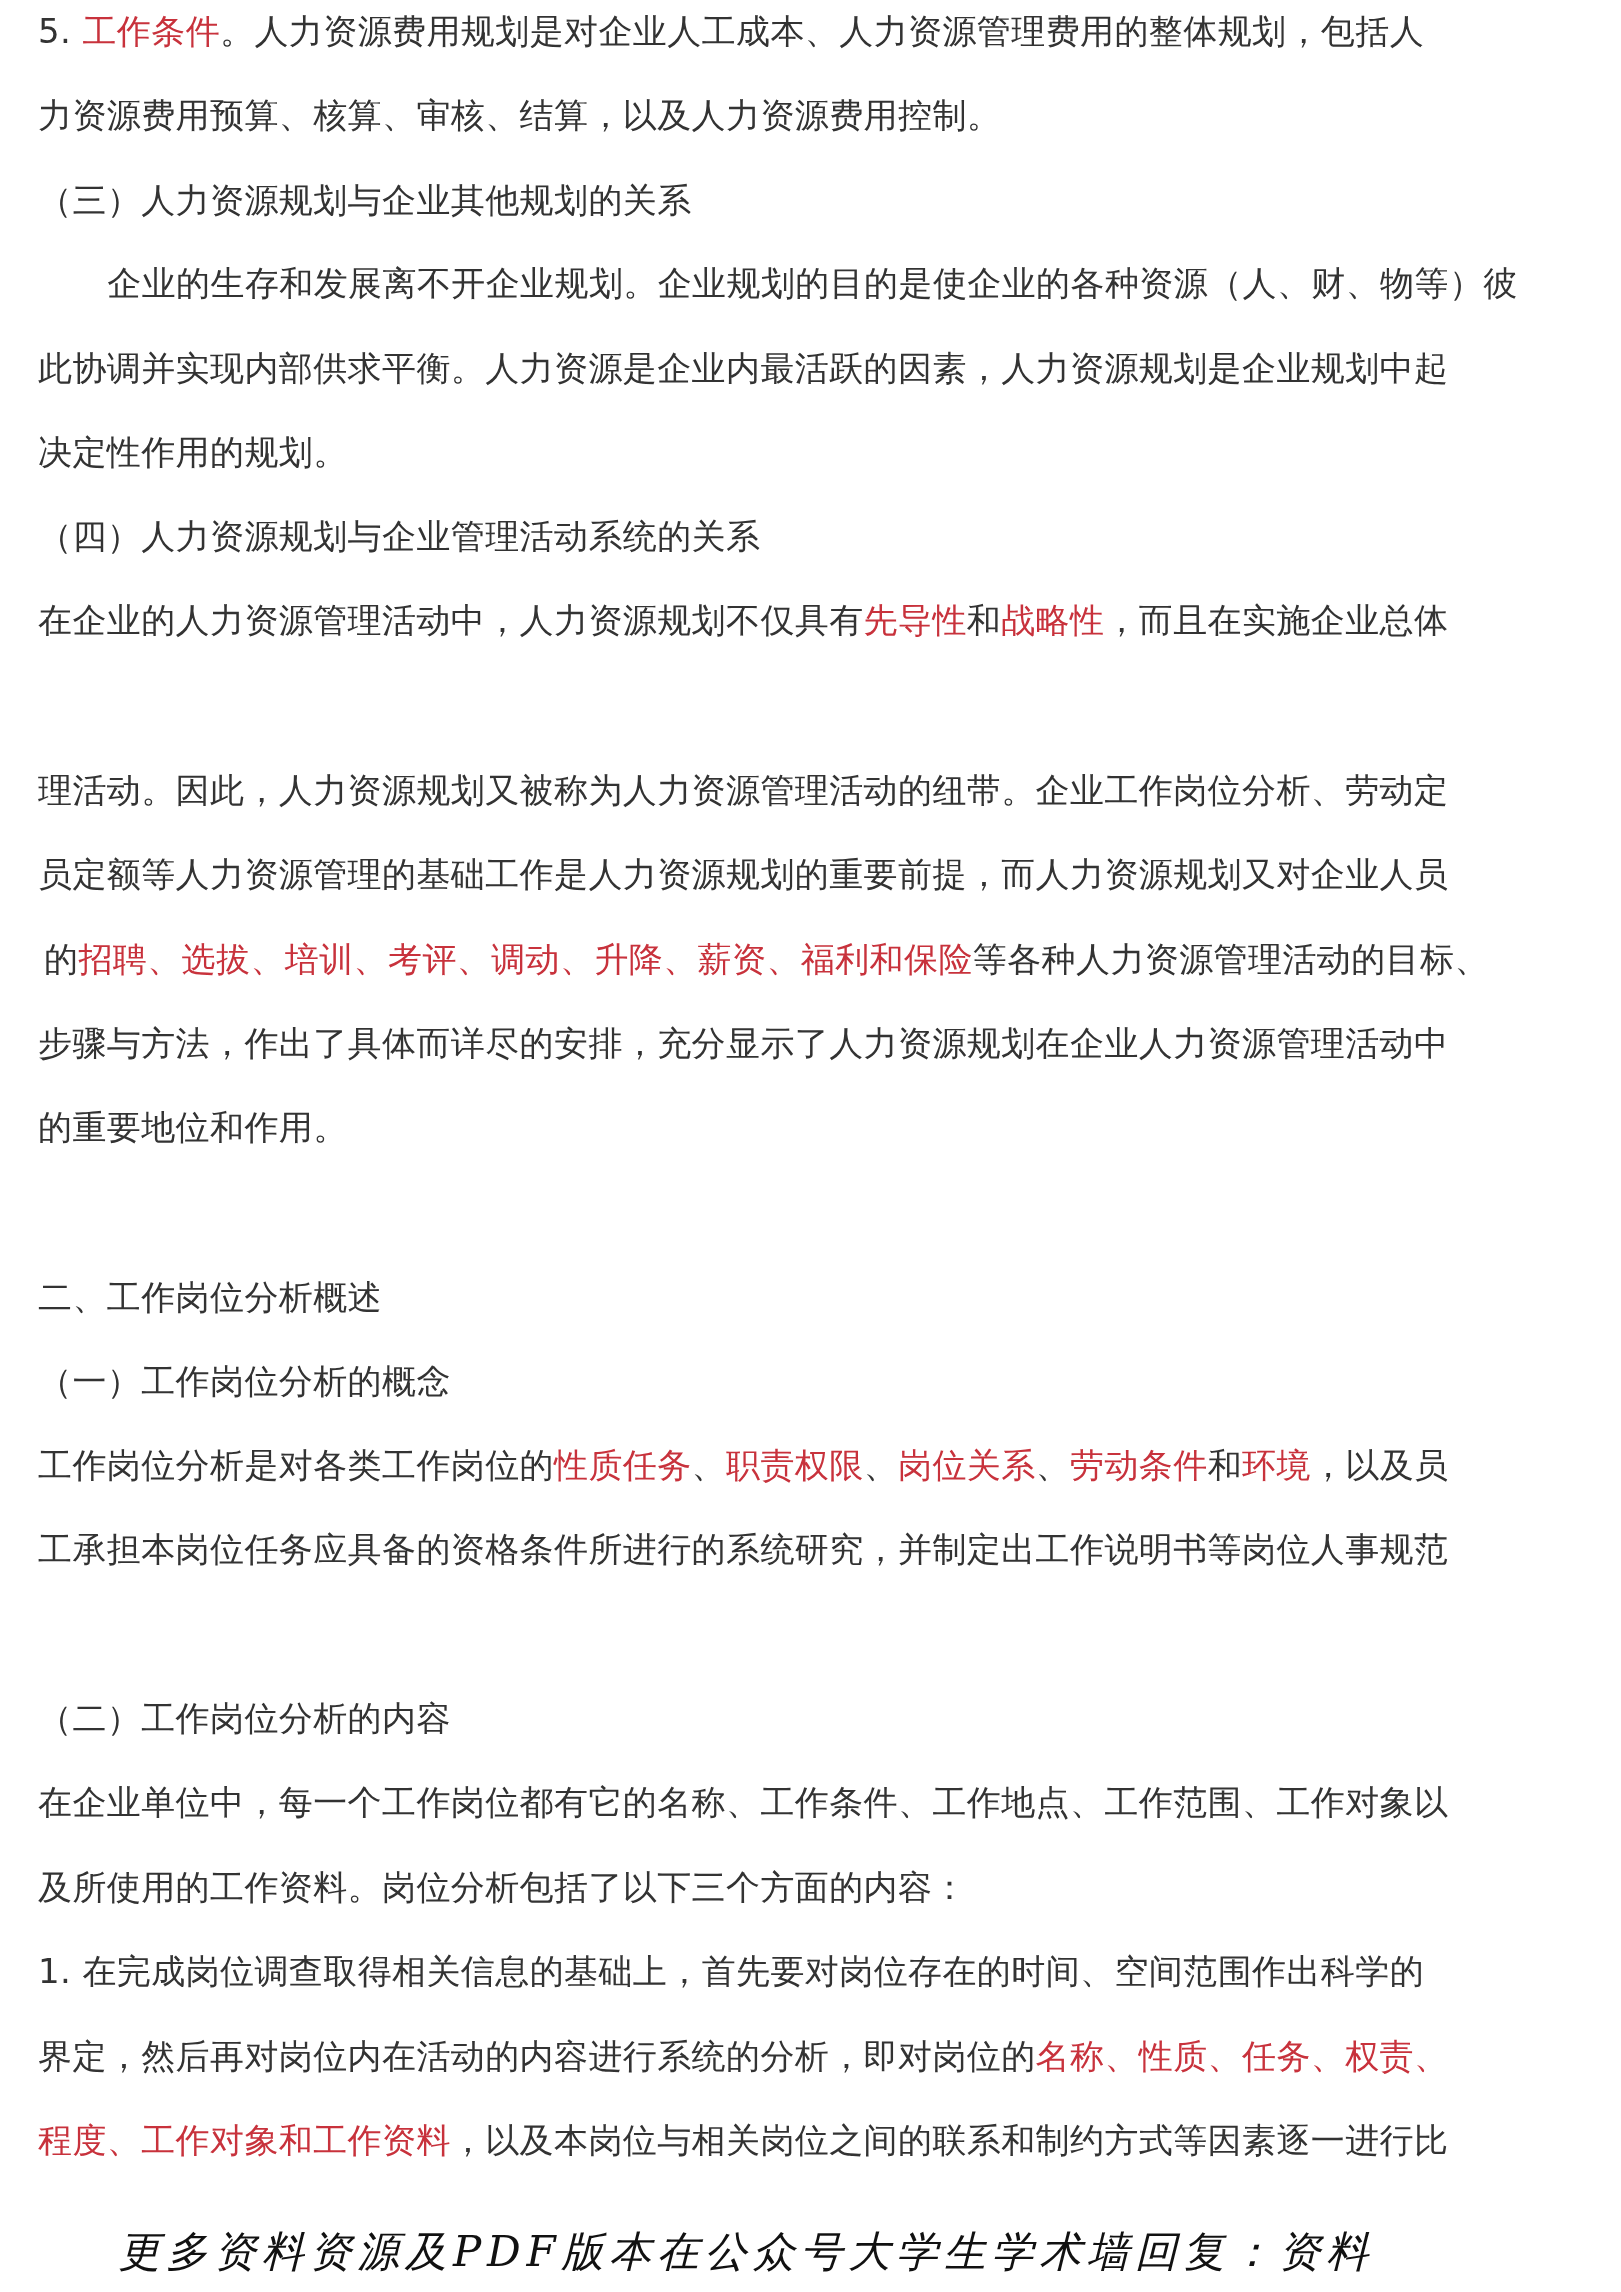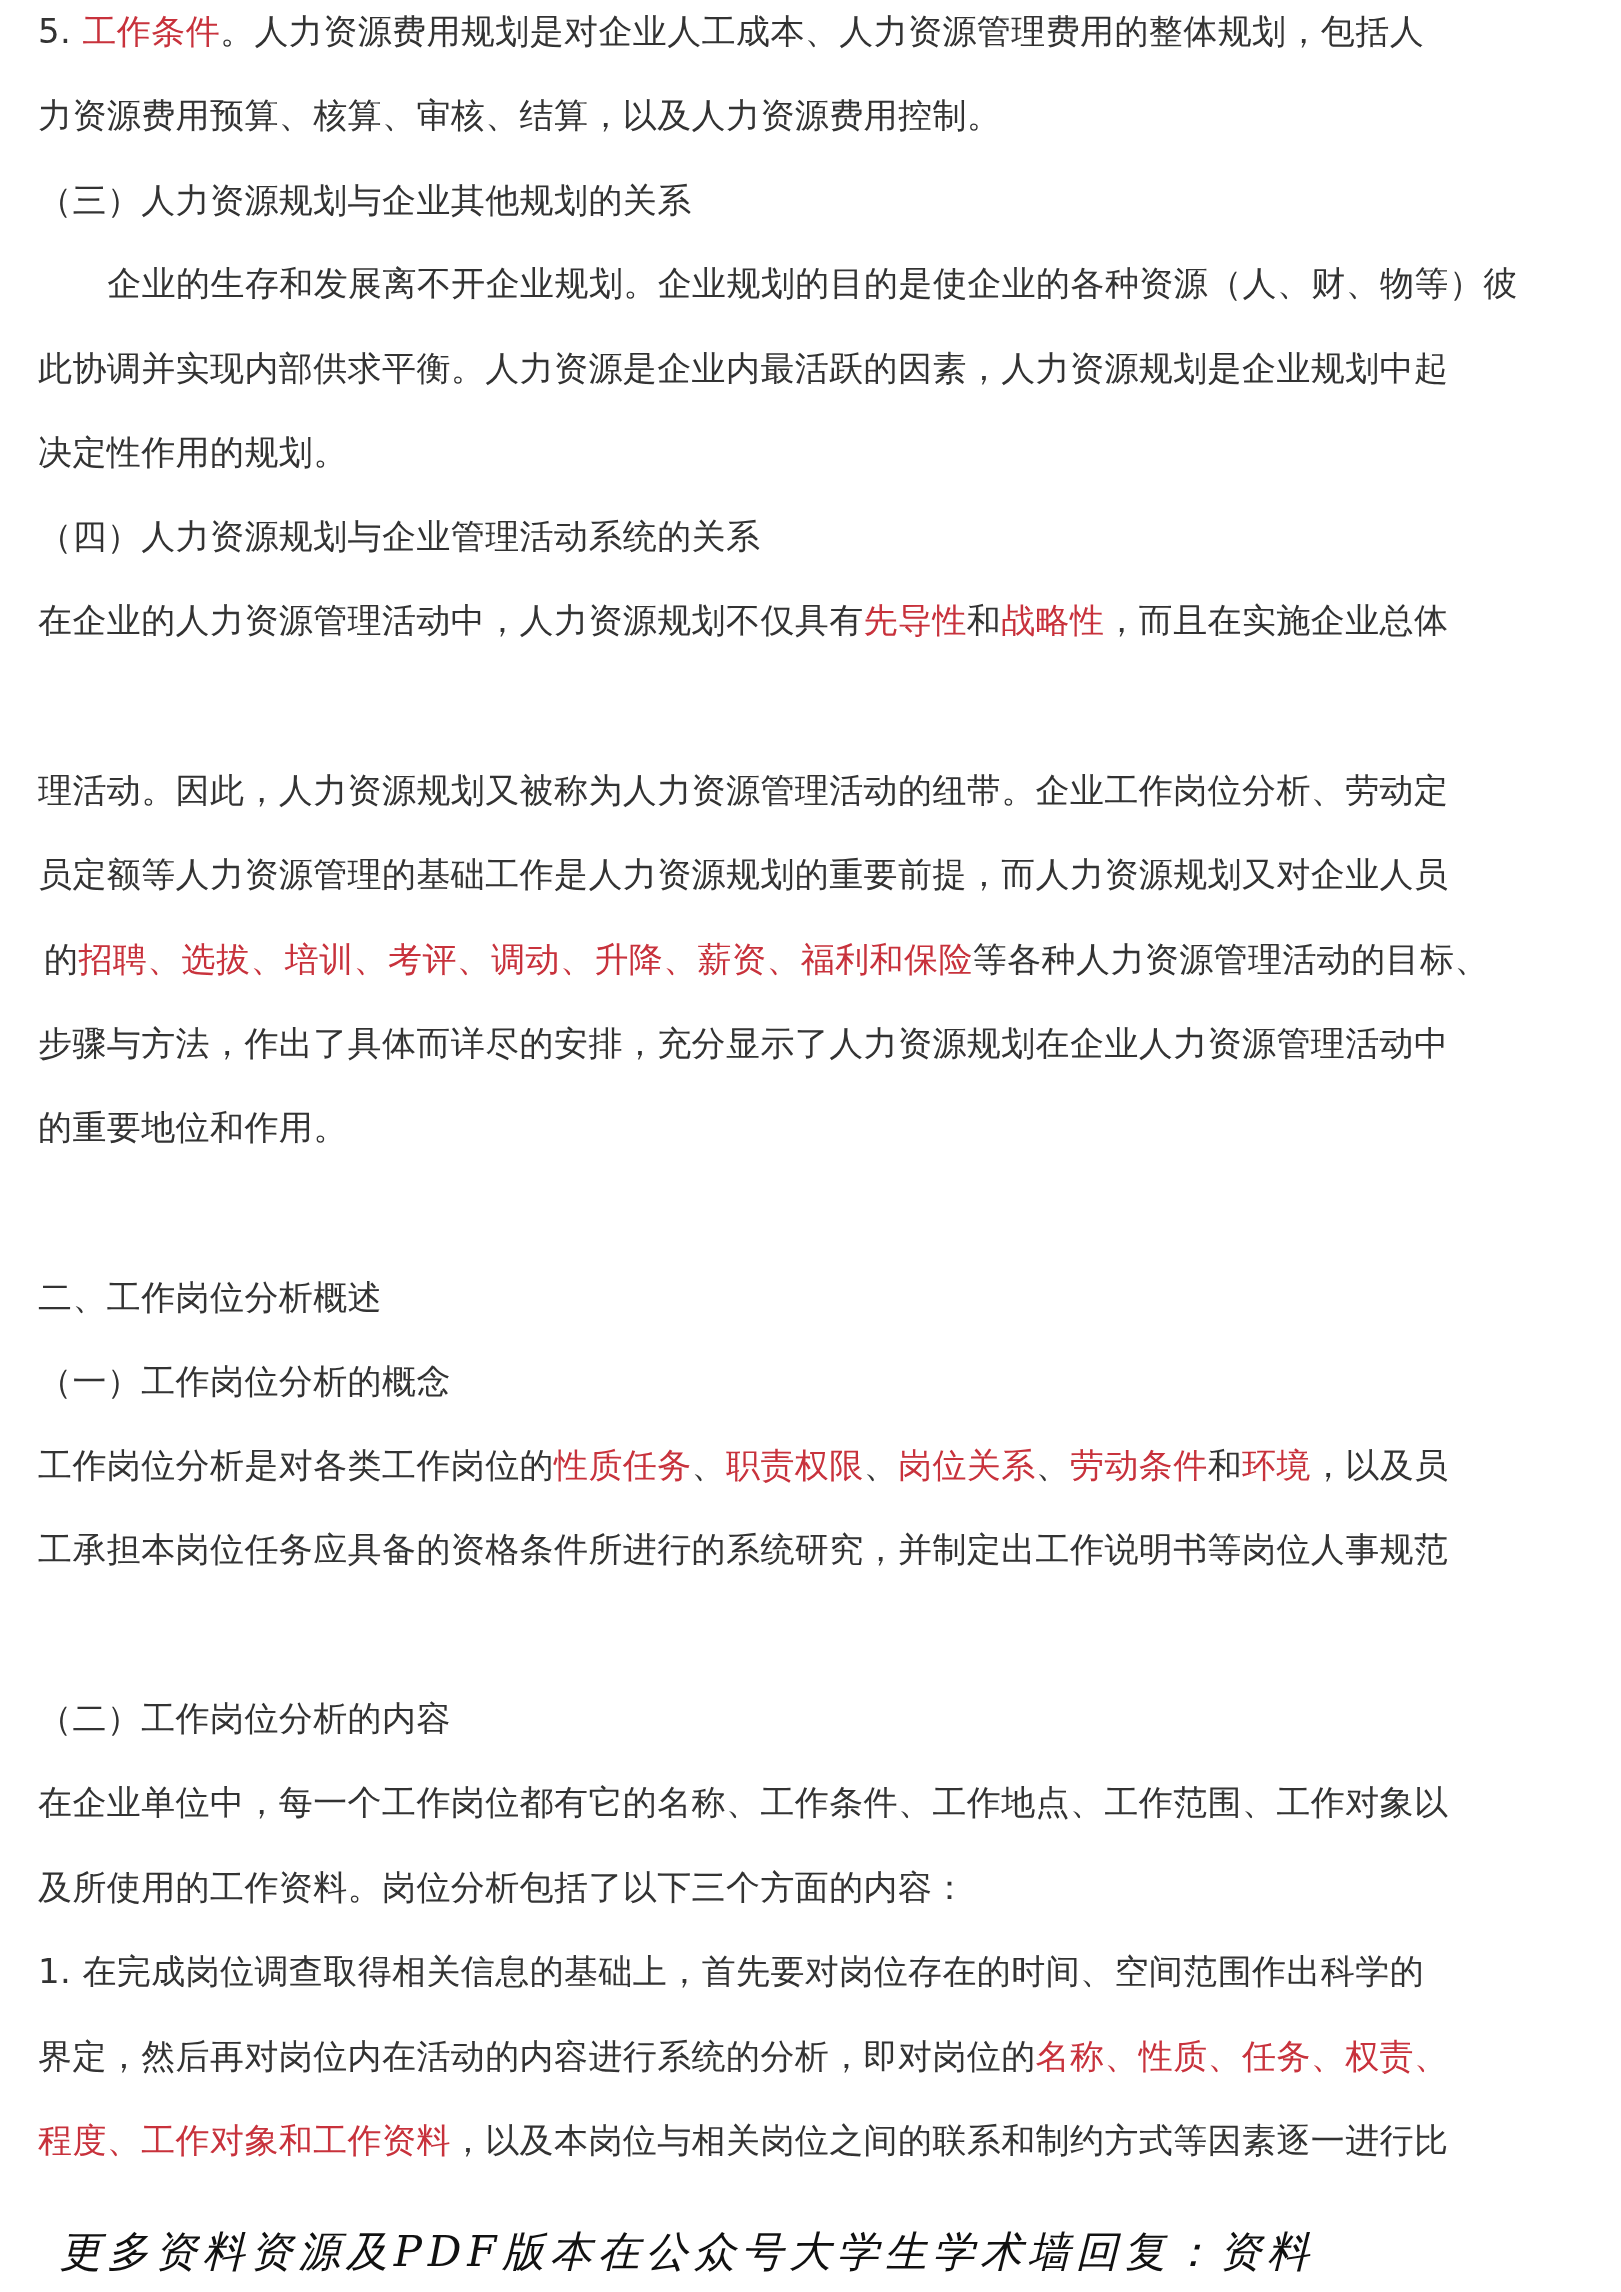--- a/index.html
+++ b/index.html
@@ -14,21 +14,21 @@
     height: 2167px; overflow: hidden;
   }
   .line {
     position: absolute; left: 0; width: 1549px;
     font-size: 34px; line-height: 42px; height: 42px;
     white-space: nowrap; letter-spacing: 0.4px;
   }
   .hl { color: #c8323c; }
   .footer {
     position: absolute; left: 0; top: 2210px; width: 1374px; height: 83px;
-    text-align: center;
+    text-align: right;
     font-family: "DejaVu Serif", "Liberation Serif", serif;
     font-size: 42px; line-height: 83px; color: #111111;
     letter-spacing: 5.8px; font-style: italic;
   }
 </style>
 </head>
 <body>
 
 <div class="page">
   <div class="content" id="content">

